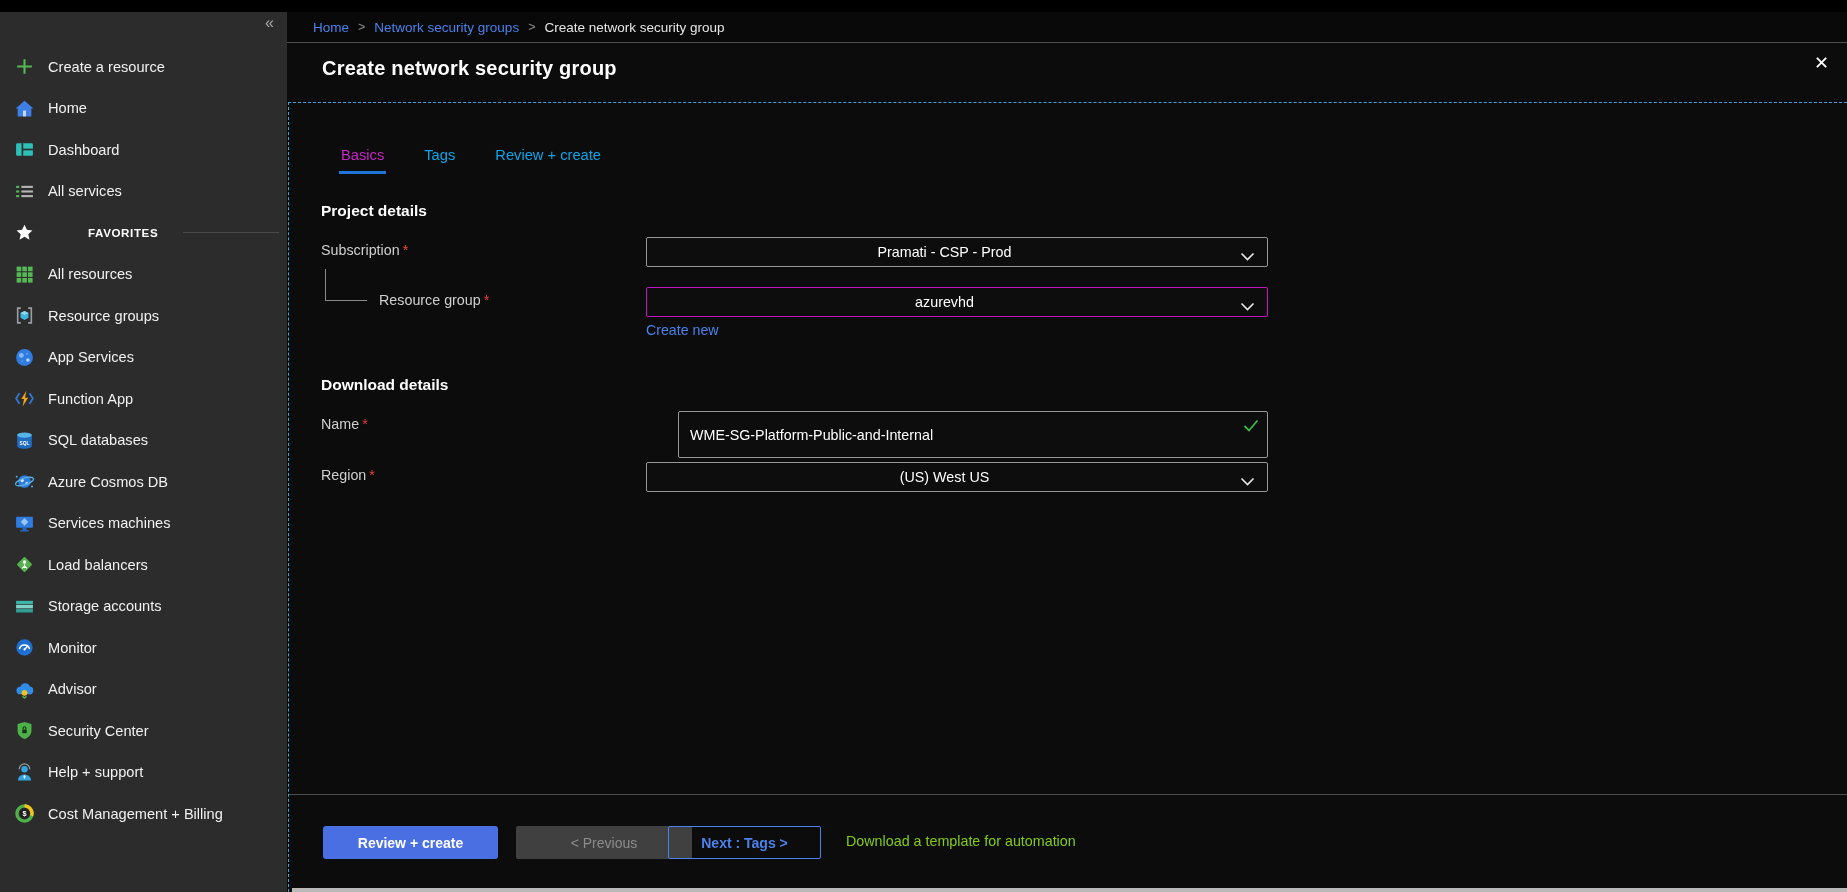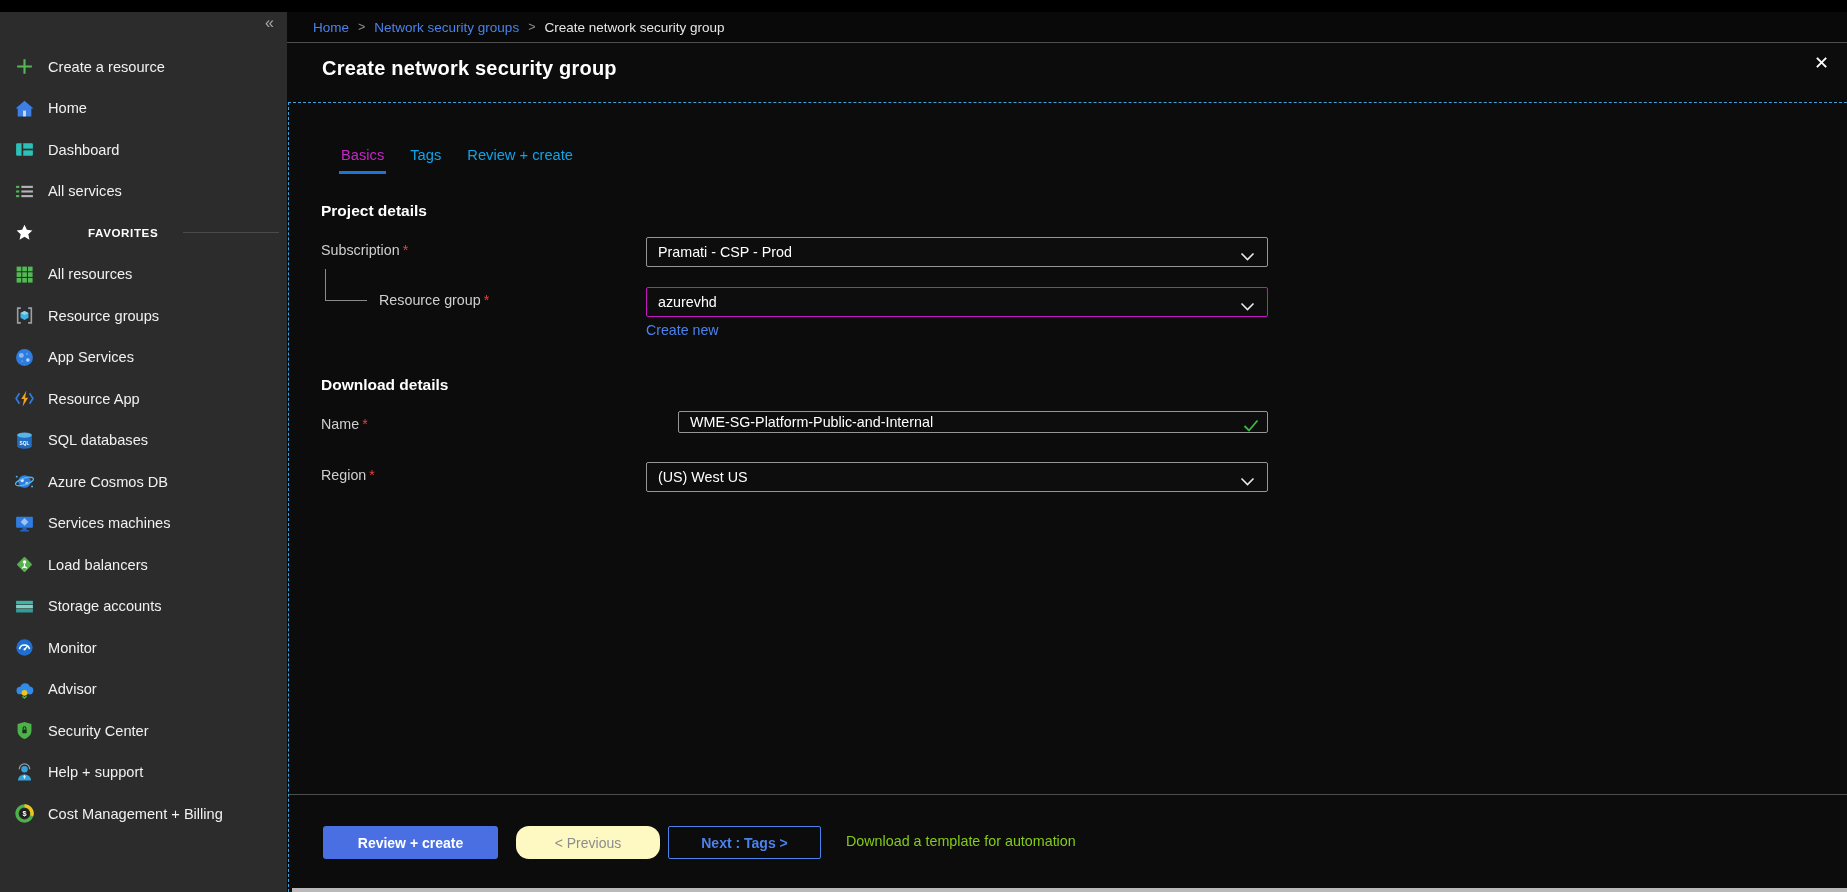--- a/index.html
+++ b/index.html
@@ -25,49 +25,49 @@
   .crumbbar { height:31px; display:flex; align-items:center; padding-left:26px; gap:9px; font-size:13.5px; background:#090909; border-bottom:1px solid #4e4e4e; }
   .crumb-link { color:#4b82ec; text-decoration:none; cursor:pointer; }
   .crumb-sep { color:#8f8f8f; font-size:12.5px; }
   .crumb-current { color:#e6e6e6; }
   .titlebar { position:relative; height:51px; display:flex; align-items:center; padding-left:35px; }
   .titlebar h1 { font-size:20px; font-weight:700; color:#fff; letter-spacing:.2px; }
   .close-btn { position:absolute; right:18px; top:11px; background:none; border:none; color:#fff; font-size:18px; cursor:pointer; line-height:1; }
 
   
   .panel { position:absolute; left:1px; top:90px; right:0; bottom:0; background:#0c0c0c; border-top:1px dashed #41a2db; border-left:1px dashed #41a2db; }
-  .tabs { position:absolute; top:44px; left:50px; display:flex; gap:22px; font-size:14.7px; }
+  .tabs { position:absolute; top:44px; left:50px; display:flex; gap:36px; font-size:14.7px; }
   .tab { color:#0ea5e9; padding:0 2px 8px 2px; cursor:pointer; border-bottom:3px solid transparent; }
   .tab.active { color:#c726c7; border-bottom-color:#1f74d6; }
 
   .section-heading { position:absolute; left:32px; font-size:15.5px; font-weight:700; color:#fff; }
   .h-project { top:99px; } .h-instance { top:273px; }
 
   .field-label { position:absolute; font-size:14.3px; color:#cfcfcf; white-space:nowrap; }
   .req { color:#ee3c3c; margin-left:3px; }
   .lab-sub { left:32px; top:139px; }
   .lab-rg  { left:90px; top:189px; }
   .lab-name{ left:32px; top:313px; }
   .lab-reg { left:32px; top:364px; }
   .connector { position:absolute; left:36px; top:166px; width:42px; height:32px; border-left:1px solid #8a8a8a; border-bottom:1px solid #8a8a8a; }
 
-  .field { position:absolute; left:357px; width:622px; height:30px; border:1px solid #969696; border-radius:2px; background:#0d0d0d; display:flex; align-items:center; padding:0 36px 0 11px; font-size:14.3px; color:#fff; cursor:pointer; }
+  .field { position:absolute; left:357px; width:622px; height:30px; border:1px solid #969696; border-radius:2px; background:#0d0d0d; display:flex; align-items:center; padding:0 36px 0 11px; font-size:14.3px; color:#fff; cursor:pointer;justify-content:center; }
   .f-sub { top:134px; }
   .f-rg  { top:184px; border-color:#c414c4; }
   .f-reg { top:359px; }
   .chev { position:absolute; right:12px; top:10px; }
-  .input-wrap { position:absolute; left:357px; top:308px; width:622px; height:22px;padding-left:32px; }
+  .input-wrap { position:absolute; left:357px; top:308px; width:622px; height:47px;padding-left:32px; }
   .input-wrap input { width:100%; height:100%; background:#0d0d0d; border:1px solid #969696; border-radius:2px; color:#fff; font-size:14.3px; padding:0 32px 0 11px; font-family:inherit; }
   .check { position:absolute; right:9px; top:7px; }
   .create-new { position:absolute; left:357px; top:219px; font-size:14.2px; color:#4b82ec; text-decoration:none; cursor:pointer; }
 
   .footer-divider { position:absolute; left:0; right:0; top:691px; height:1px; background:#4d4d4d; }
   .btn { position:absolute; top:723px; height:33px; font-size:14px; font-family:inherit; cursor:pointer; }
   .btn-review { left:34px; width:175px; background:#4a6fe3; color:#fff; font-weight:600; border:none; border-radius:3px; }
-  .btn-previous { left:227px; width:144px; background:#fef9c3; color:#8c8c8c; border:none; border-radius:13px; }
+  .btn-previous { left:227px; width:176px; background:#404040; color:#8c8c8c; border:none; border-radius:2px; }
   .btn-next { left:379px; width:153px; background:transparent; color:#4b82ec; font-weight:600; border:1px solid #4b82ec; border-radius:2px; }
   .download-link { position:absolute; left:557px; top:730px; font-size:14.3px; color:#84cc16; text-decoration:none; cursor:pointer; }
 
   .hscrollbar { position:absolute; left:3px; right:0; bottom:0; height:4px; background:#b9b9b9; cursor:pointer; }
 </style>
 </head>
 <body>
 
 <div class="screen">
   <div class="topstrip"></div>
@@ -172,21 +172,21 @@
         <span>App Services</span>
       </div>
       <div class="nav-item">
         <span class="ic">
             <svg width="21" height="21" viewBox="0 0 20 20">
               <path d="M5.2 5L2 10l3.2 5" stroke="#2f7ce0" fill="none" stroke-width="1.6"></path>
               <path d="M14.8 5L18 10l-3.2 5" stroke="#2f7ce0" fill="none" stroke-width="1.6"></path>
               <path d="M11.8 2.5L7 10.5h2.6L8.2 17.5l5.2-8.2h-2.9z" fill="#f2a71b"></path>
             </svg>
           </span>
-        <span>Resource App</span>
+        <span>Function App</span>
       </div>
       <div class="nav-item">
         <span class="ic">
             <svg width="21" height="21" viewBox="0 0 20 20">
               <path d="M3 4.8v10.4c0 1.5 3.1 2.6 7 2.6s7-1.1 7-2.6V4.8" fill="#1f6cc0"></path>
               <ellipse cx="10" cy="4.8" rx="7" ry="2.5" fill="#56b5e8"></ellipse>
               <text x="10" y="14" font-size="4.6" fill="#fff" text-anchor="middle" font-family="Liberation Sans,sans-serif" font-weight="bold">SQL</text>
             </svg>
           </span>
         <span>SQL databases</span>

